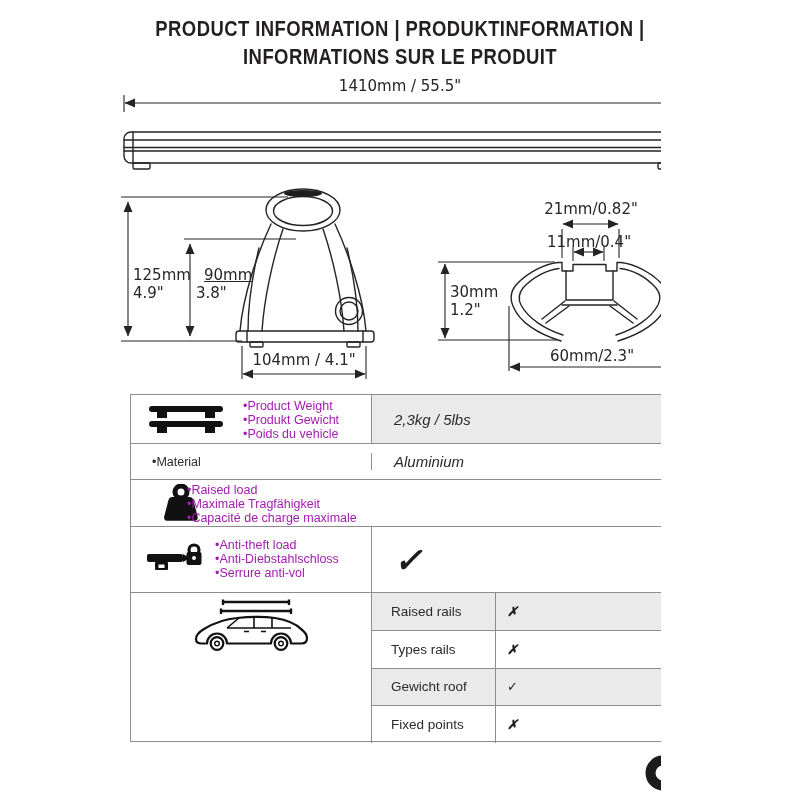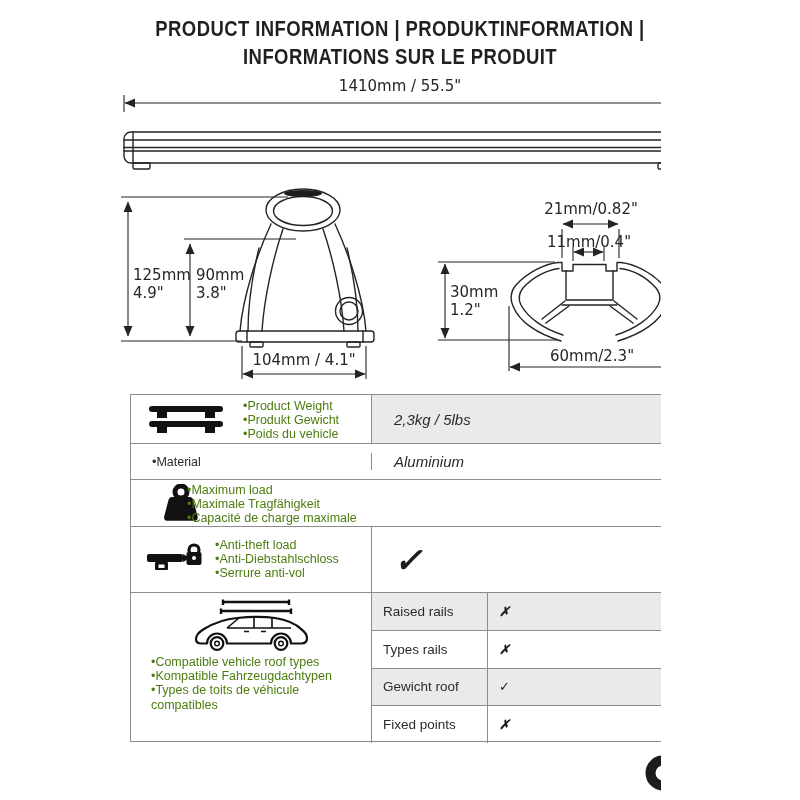--- a/index.html
+++ b/index.html
@@ -20,28 +20,28 @@
   
   .spec-table{position:absolute;left:130px;top:394px;width:548px;height:348px;
               border:1px solid #8d8d8d;box-sizing:border-box;color:#2b2b2b;}
   .row{position:relative;display:flex;border-bottom:1px solid #8d8d8d;box-sizing:border-box;}
   .r1{height:49px;} .r2{height:36px;align-items:center;} .r3{height:47px;} .r4{height:66px;}
   .r5{height:150px;border-bottom:none;}
   .lab{width:240px;flex:none;position:relative;}
   .val{flex:1;border-left:1px solid #8d8d8d;display:flex;align-items:center;
        padding-left:22px;font-size:15px;color:#2b2b2b;font-style:italic;}
   .g{background:#eaeaea;}
-  .lab-text{position:absolute;font-size:12.5px;line-height:14.2px;color:#4d7c0f;}
+  .lab-text{position:absolute;font-size:12.5px;line-height:14.2px;color:#a21caf;}
   .lab.mat{display:flex;align-items:center;padding-left:21px;font-size:12.5px;box-sizing:border-box;}
   .icon{position:absolute;}
   .big-check{font-size:34px;font-weight:700;color:#1c1c1c;line-height:1;padding-left:0;}
   .sub{flex:1;display:flex;flex-direction:column;border-left:1px solid #8d8d8d;}
   .subrow{flex:1;display:flex;border-bottom:1px solid #8d8d8d;box-sizing:border-box;}
   .subrow:last-child{border-bottom:none;}
-  .sublab{width:104px;flex:none;display:flex;align-items:center;padding-left:11px;
+  .sublab{width:104px;flex:none;display:flex;align-items:center;padding-left:19px;
           font-size:13.5px;}
   .subval{flex:1;border-left:1px solid #8d8d8d;display:flex;align-items:center;padding-left:11px;}
   .mark{font-size:13px;color:#1f1f1f;}
   .mark.x{font-style:italic;font-weight:600;}
   
   #logo{position:absolute;left:644px;top:750px;}
   .sr{position:absolute;width:1px;height:1px;overflow:hidden;clip:rect(0 0 0 0);}
 </style>
 </head>
 <body>
@@ -106,21 +106,21 @@
         <path class="ln" d="M110,80 C129,74 145,63 152,50 C155,44 154,38 150,33 C140,22 127,15 114,13.5"></path>
         <path class="ln" d="M60,16 L60,45 M107,16 L107,45 M60,45 L107,45 M56,50 L111,50"></path>
         <path class="ln" d="M59,46 L36,64 M63,51 L40,68 M108,46 L131,64 M104,51 L127,68"></path>
       </g>
     </g>
   </svg>
 
   <div class="dim center" style="left:290px;top:77px;width:220px;">1410mm / 55.5"</div>
   <div class="dim" style="left:133px;top:266px;">125mm</div>
   <div class="dim" style="left:133px;top:284px;">4.9"</div>
-  <div class="dim" style="left:196px;top:266px;">90mm</div>
+  <div class="dim" style="left:204px;top:266px;text-decoration:underline;">90mm</div>
   <div class="dim" style="left:196px;top:284px;">3.8"</div>
   <div class="dim center" style="left:234px;top:351px;width:140px;">104mm / 4.1"</div>
   <div class="dim center" style="left:521px;top:200px;width:140px;">21mm/0.82"</div>
   <div class="dim center" style="left:519px;top:233px;width:140px;">11mm/0.4"</div>
   <div class="dim" style="left:450px;top:283px;">30mm</div>
   <div class="dim" style="left:450px;top:301px;">1.2"</div>
   <div class="dim center" style="left:522px;top:347px;width:140px;">60mm/2.3"</div>
 
   <div class="spec-table">
 
@@ -148,21 +148,21 @@
       <div class="val">Aluminium</div>
     </div>
 
     <div class="row r3">
       <div class="lab">
         <svg class="icon" style="left:28px;top:4px;" width="44" height="40" viewBox="0 0 44 40">
           <circle cx="22" cy="8" r="6" fill="none" stroke="#111" stroke-width="5"></circle>
           <path d="M13.5,13 h17 q3,0 3.8,3 l4.2,16 q1.2,4.8 -3.6,4.8 h-26 q-4.8,0 -3.6,-4.8 l4.2,-16 q0.8,-3 3.8,-3 z" fill="#111"></path>
         </svg>
         <div class="lab-text" style="left:56px;top:3px;">
-          <div>•Maximum load</div>
+          <div>•Raised load</div>
           <div>•Maximale Tragfähigkeit</div>
           <div>•Capacité de charge maximale</div>
         </div>
       </div>
     </div>
 
     <div class="row r4">
       <div class="lab">
         <svg class="icon" style="left:16px;top:14px;" width="58" height="36" viewBox="0 0 58 36">
           <rect x="0" y="13" width="36" height="8" rx="2" fill="#111"></rect>
@@ -190,25 +190,20 @@
           <path d="M30,4 H96 M30,1.5 V7 M96,1.5 V7" stroke="#111" stroke-width="2.4" fill="none"></path>
           <path d="M28,13 H98 M28,10.5 V16 M98,10.5 V16" stroke="#111" stroke-width="2.4" fill="none"></path>
           <path d="M3,41 C3,37 6,34 11,31 C21,25 31,21 44,20 C58,18.5 72,18.5 82,20 C94,22 103,26 108,31 C112,34 114,37 114,40 C114,43.5 112,45.5 108.5,45.5 L98,45.5 A10,10 0 1 0 78,45.5 L34,45.5 A10,10 0 1 0 14,45.5 L8.5,45.5 C5,45.5 3,44.5 3,41 Z" fill="none" stroke="#111" stroke-width="2.2" stroke-linejoin="round"></path>
           <path d="M46,20 L34,30 M61,19.5 V30 M79,20 V30 M34,30 H98" fill="none" stroke="#111" stroke-width="1.6"></path>
           <circle cx="24" cy="45.5" r="6.3" fill="none" stroke="#111" stroke-width="2.2"></circle>
           <circle cx="24" cy="45.5" r="2.3" fill="none" stroke="#111" stroke-width="1.4"></circle>
           <circle cx="88" cy="45.5" r="6.3" fill="none" stroke="#111" stroke-width="2.2"></circle>
           <circle cx="88" cy="45.5" r="2.3" fill="none" stroke="#111" stroke-width="1.4"></circle>
           <path d="M51,33.5 h5 M68,33.5 h5" stroke="#111" stroke-width="1.6"></path>
         </svg>
-        <div class="lab-text" style="left:20px;top:62px;width:208px;white-space:normal;">
-          <div>•Compatible vehicle roof types</div>
-          <div>•Kompatible Fahrzeugdachtypen</div>
-          <div>•Types de toits de véhicule compatibles</div>
-        </div>
       </div>
       <div class="sub">
         <div class="subrow">
           <div class="sublab g">Raised rails</div>
           <div class="subval g">
             <span class="mark x">✗</span>
           </div>
         </div>
         <div class="subrow">
           <div class="sublab">Types rails</div>

